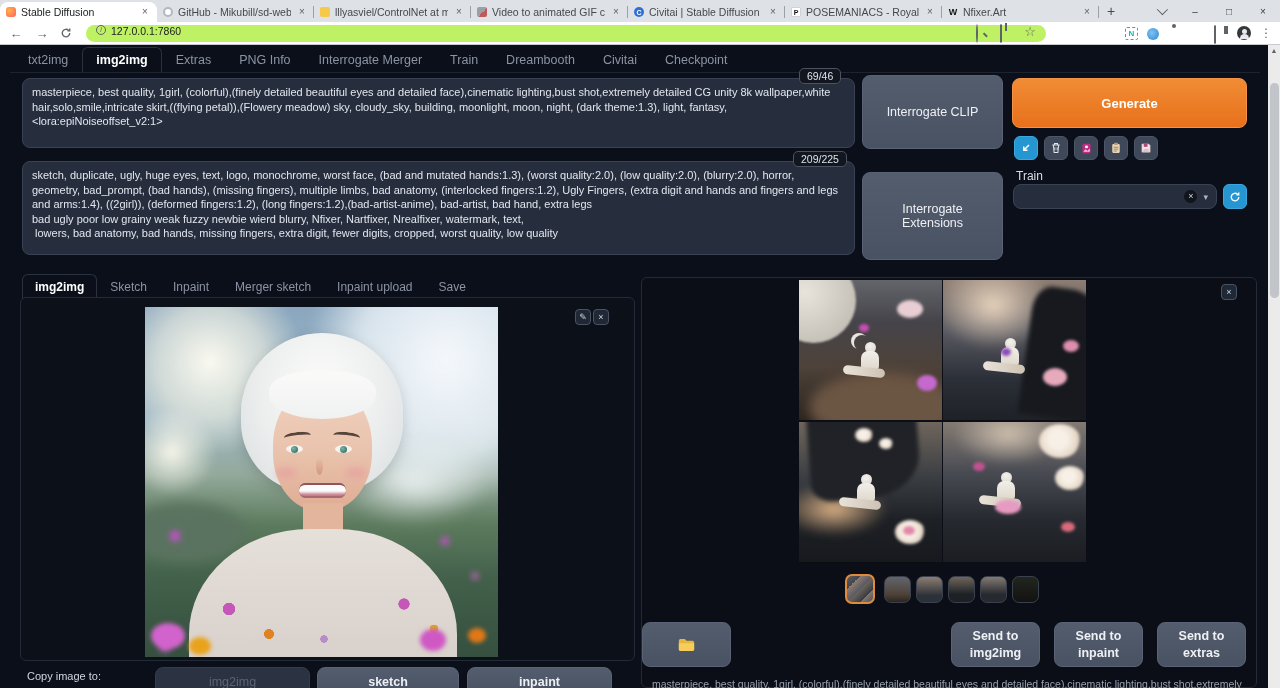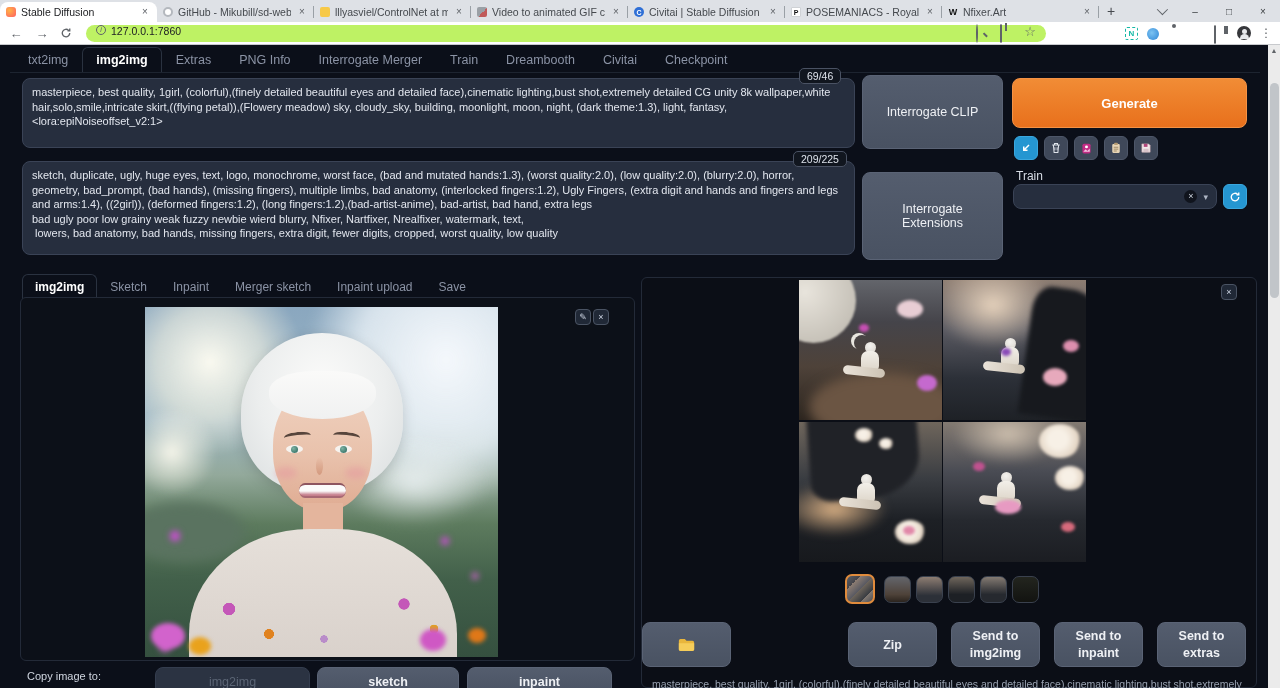--- a/index.html
+++ b/index.html
@@ -416,21 +416,20 @@
   <div class="thumb" style="left:948px; background:linear-gradient(180deg,#6f665c,#1d2025 70%);"></div>
   <div class="thumb" style="left:980px; background:linear-gradient(180deg,#837a72,#26292f 70%);"></div>
   <div class="thumb" style="left:1012px; background:linear-gradient(180deg,#23251f,#121310);"></div>
 
   <div class="gbtn" style="left:642px; top:577px; width:89px; height:45px;">
     <svg class="svgic" width="17" height="14" viewBox="0 0 20 16">
         <path d="M1 3a2 2 0 0 1 2-2h5l2 2h7a2 2 0 0 1 2 2v8a2 2 0 0 1-2 2H3a2 2 0 0 1-2-2z" fill="#e9b63c"></path>
         <path d="M1 6h18v7a2 2 0 0 1-2 2H3a2 2 0 0 1-2-2z" fill="#f6cd5a"></path>
       </svg>
   </div>
-  <div class="gbtn" style="left:848px; top:577px; width:89px; height:45px; font-weight:bold;">Zip</div>
   <div class="gbtn" style="left:951px; top:577px; width:89px; height:45px; font-weight:bold; white-space:pre-line; line-height:1.35;">Send to
 img2img</div>
   <div class="gbtn" style="left:1054px; top:577px; width:89px; height:45px; font-weight:bold; white-space:pre-line; line-height:1.35;">Send to
 inpaint</div>
   <div class="gbtn" style="left:1157px; top:577px; width:89px; height:45px; font-weight:bold; white-space:pre-line; line-height:1.35;">Send to
 extras</div>
 
   <div class="infoline">masterpiece, best quality, 1girl, (colorful),(finely detailed beautiful eyes and detailed face),cinematic lighting,bust shot,extremely detailed CG</div>
 
   <div class="sbar">

